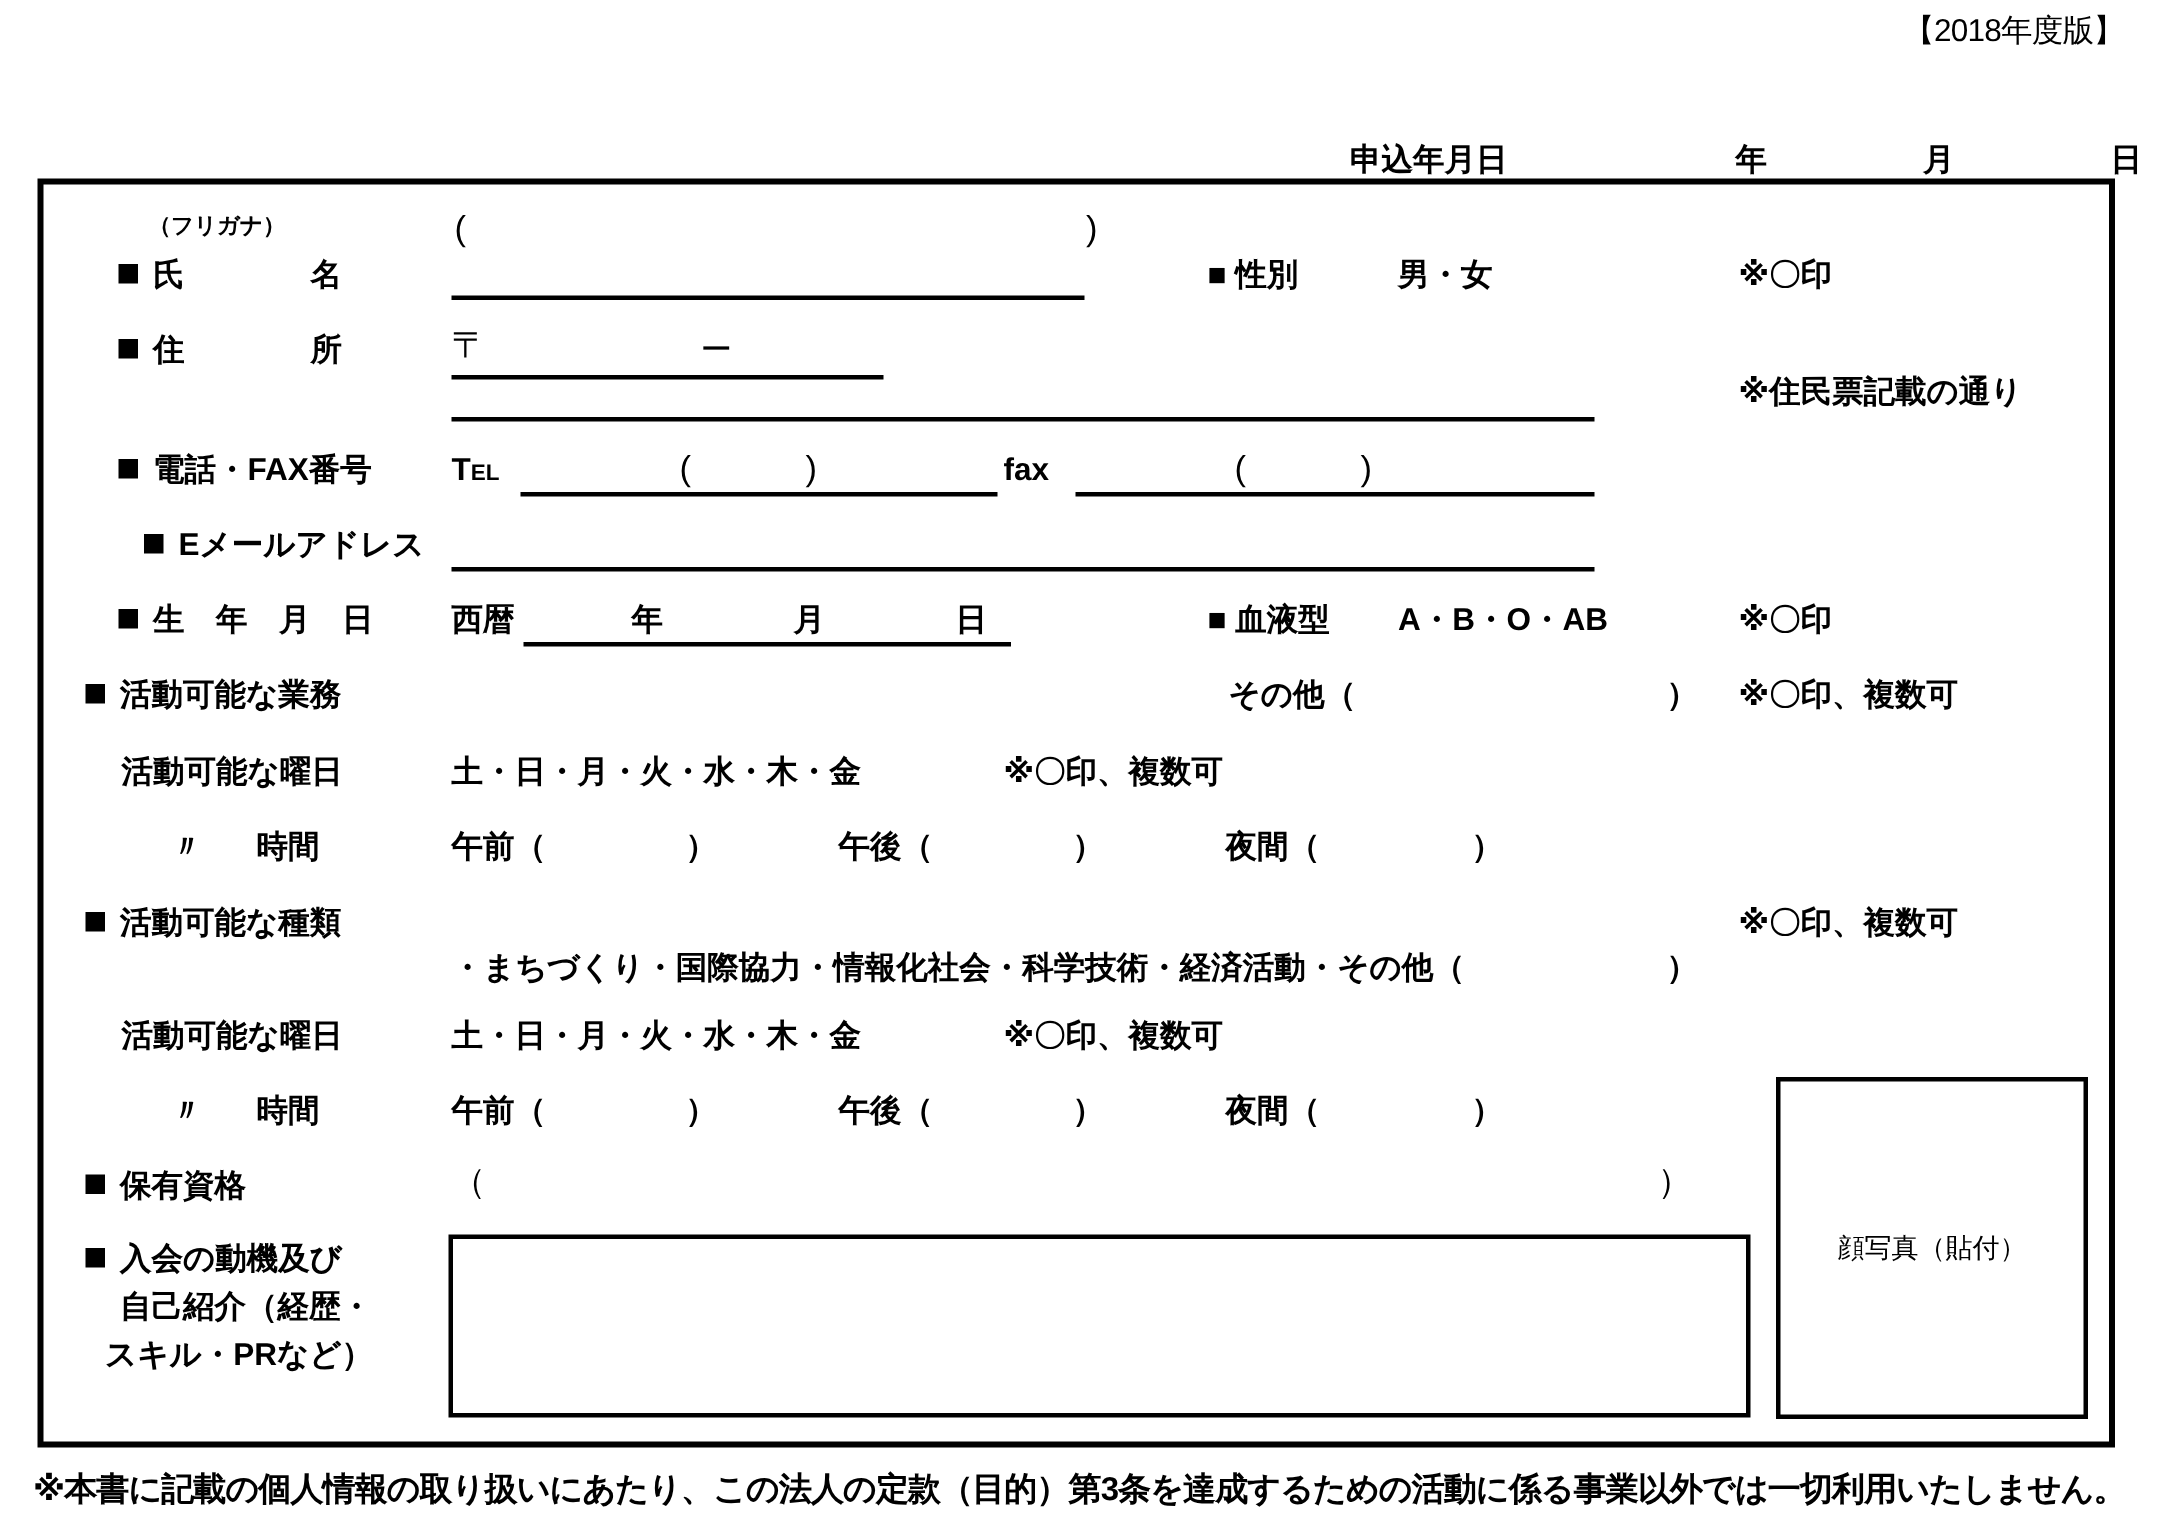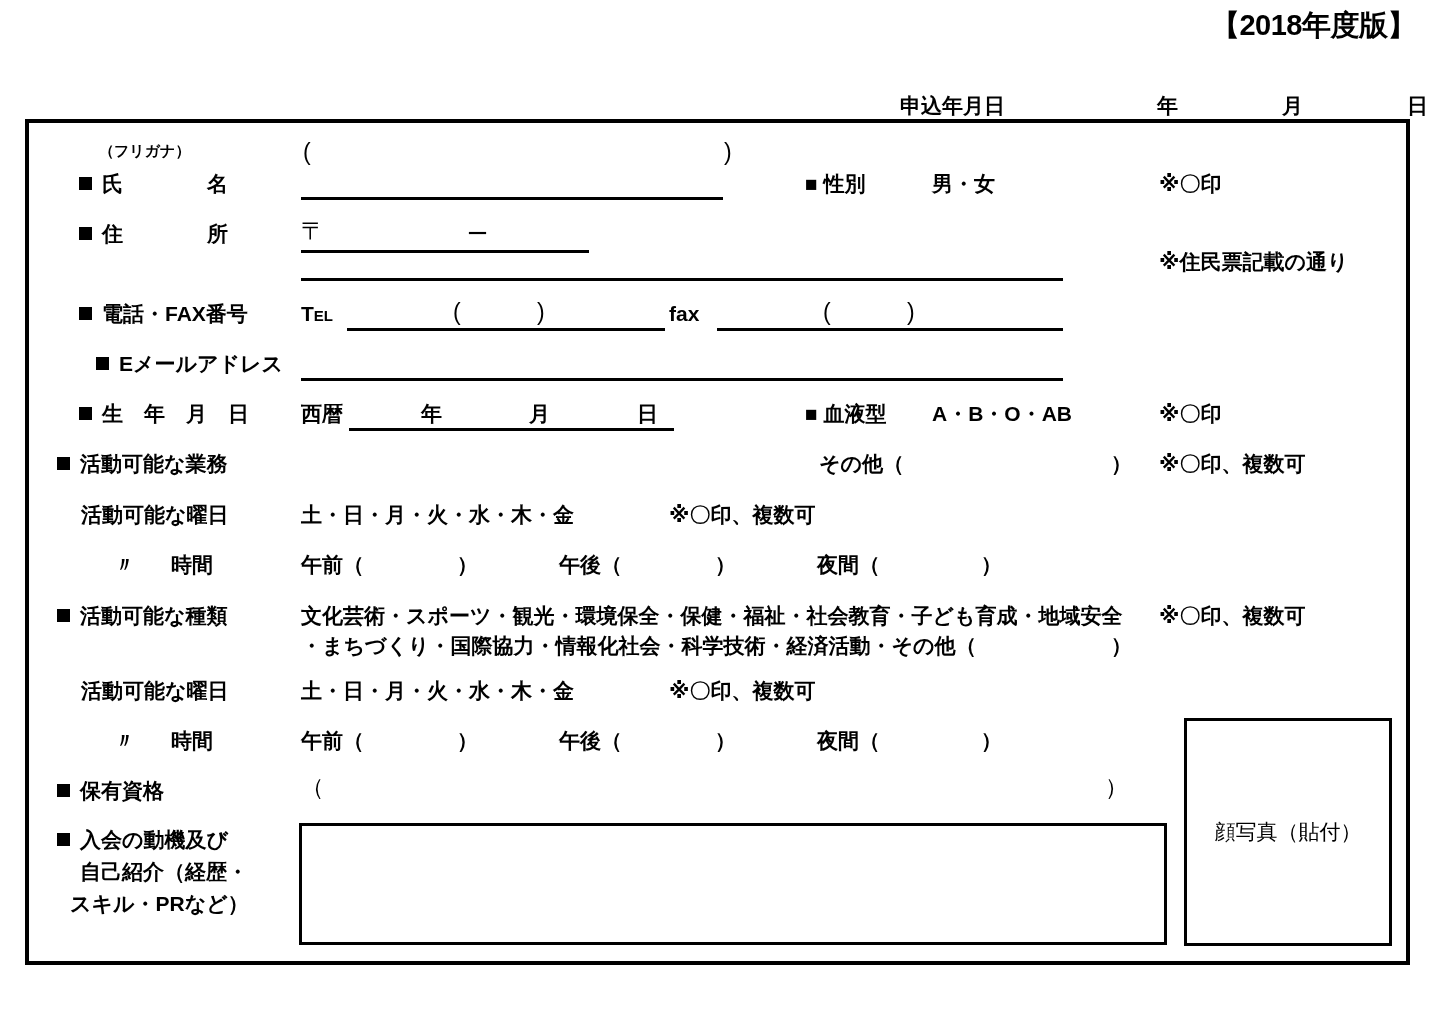--- a/index.html
+++ b/index.html
@@ -19,22 +19,22 @@
     position: relative;
     width: 1440px;
     height: 1018px;
   }
 
   
   .year-badge {
     position: absolute;
     top: 6px;
     right: 24px;
-    font-size: 29px;
-    font-weight: bold;
+    font-size: 21px;
+    font-weight: normal;
     letter-spacing: -0.5px;
     white-space: nowrap;
   }
   .doc-title {
     position: absolute;
     top: 36px;
     left: 0;
     width: 1440px;
     text-align: center;
     font-size: 29px;
@@ -97,21 +97,21 @@
   }
 
   
   .photo-box {
     position: absolute;
     border: 3px solid #000;
     box-sizing: border-box;
     display: flex;
     align-items: center;
     justify-content: center;
-    font-size: 21px;
+    font-size: 18px;
     font-weight: normal;
     font-family: "Liberation Serif", "DejaVu Serif", serif;
   }
   
   .text-area-box {
     position: absolute;
     border: 3px solid #000;
     box-sizing: border-box;
     background: #fff;
   }
@@ -202,21 +202,20 @@
     <div class="t" style="left:85px; top:431px;">〃</div>
     <div class="t" style="left:142px; top:431px;">時間</div>
     <div class="t" style="left:272px; top:431px;">午前（</div>
     <div class="t" style="left:428px; top:431px;">）</div>
     <div class="t" style="left:530px; top:431px;">午後（</div>
     <div class="t" style="left:686px; top:431px;">）</div>
     <div class="t" style="left:788px; top:431px;">夜間（</div>
     <div class="t" style="left:952px; top:431px;">）</div>
 
     <div class="t" style="left:28px; top:482px;"><span class="sq"></span><span>活動可能な種類</span></div>
-    <div class="t" style="left:272px; top:482px;">文化芸術・スポーツ・観光・環境保全・保健・福祉・社会教育・子ども育成・地域安全</div>
     <div class="t" style="left:272px; top:512px;">・まちづくり・国際協力・情報化社会・科学技術・経済活動・その他（</div>
     <div class="t" style="left:1082px; top:512px;">）</div>
     <div class="t" style="left:1130px; top:482px;">※〇印、複数可</div>
 
     <div class="t" style="left:52px; top:557px;">活動可能な曜日</div>
     <div class="t" style="left:272px; top:557px;">土・日・月・火・水・木・金</div>
     <div class="t" style="left:640px; top:557px;">※〇印、複数可</div>
 
     <div class="t" style="left:85px; top:607px;">〃</div>
     <div class="t" style="left:142px; top:607px;">時間</div>
@@ -236,14 +235,15 @@
     <div class="t" style="left:41px; top:770px;">スキル・PRなど）</div>
 
     <div class="text-area-box" style="left:270px; top:700px; width:868px; height:122px;"></div>
 
     <div class="photo-box" style="left:1155px; top:595px; width:208px; height:228px;">
       <span>顔写真（貼付）</span>
     </div>
 
   </div>
 
+  <div class="footer-note">※本書に記載の個人情報の取り扱いにあたり、この法人の定款（目的）第3条を達成するための活動に係る事業以外では一切利用いたしません。</div>
 
 </div>
 
 </body></html>

